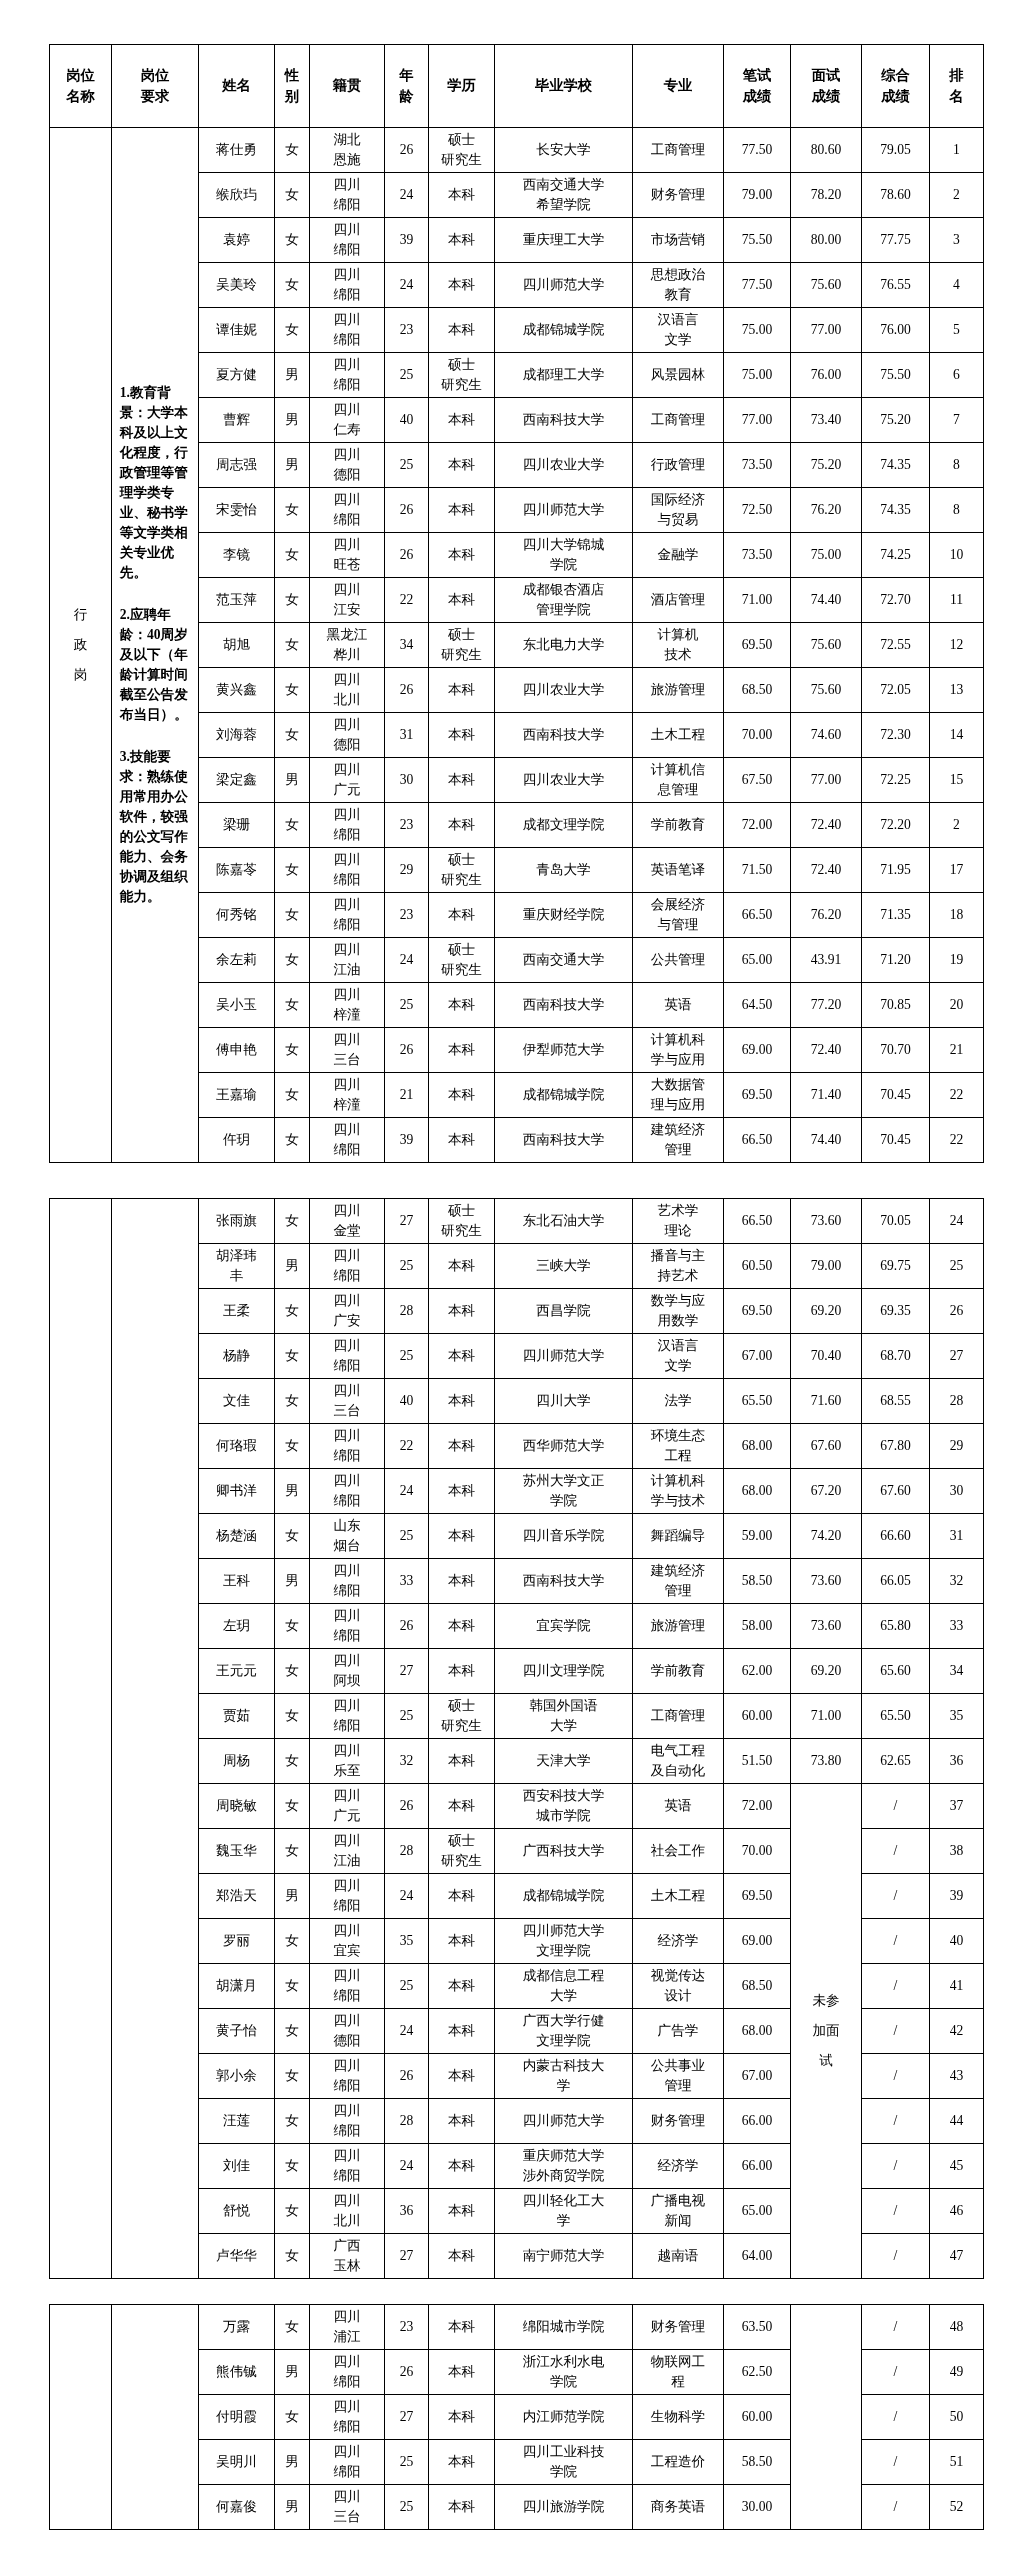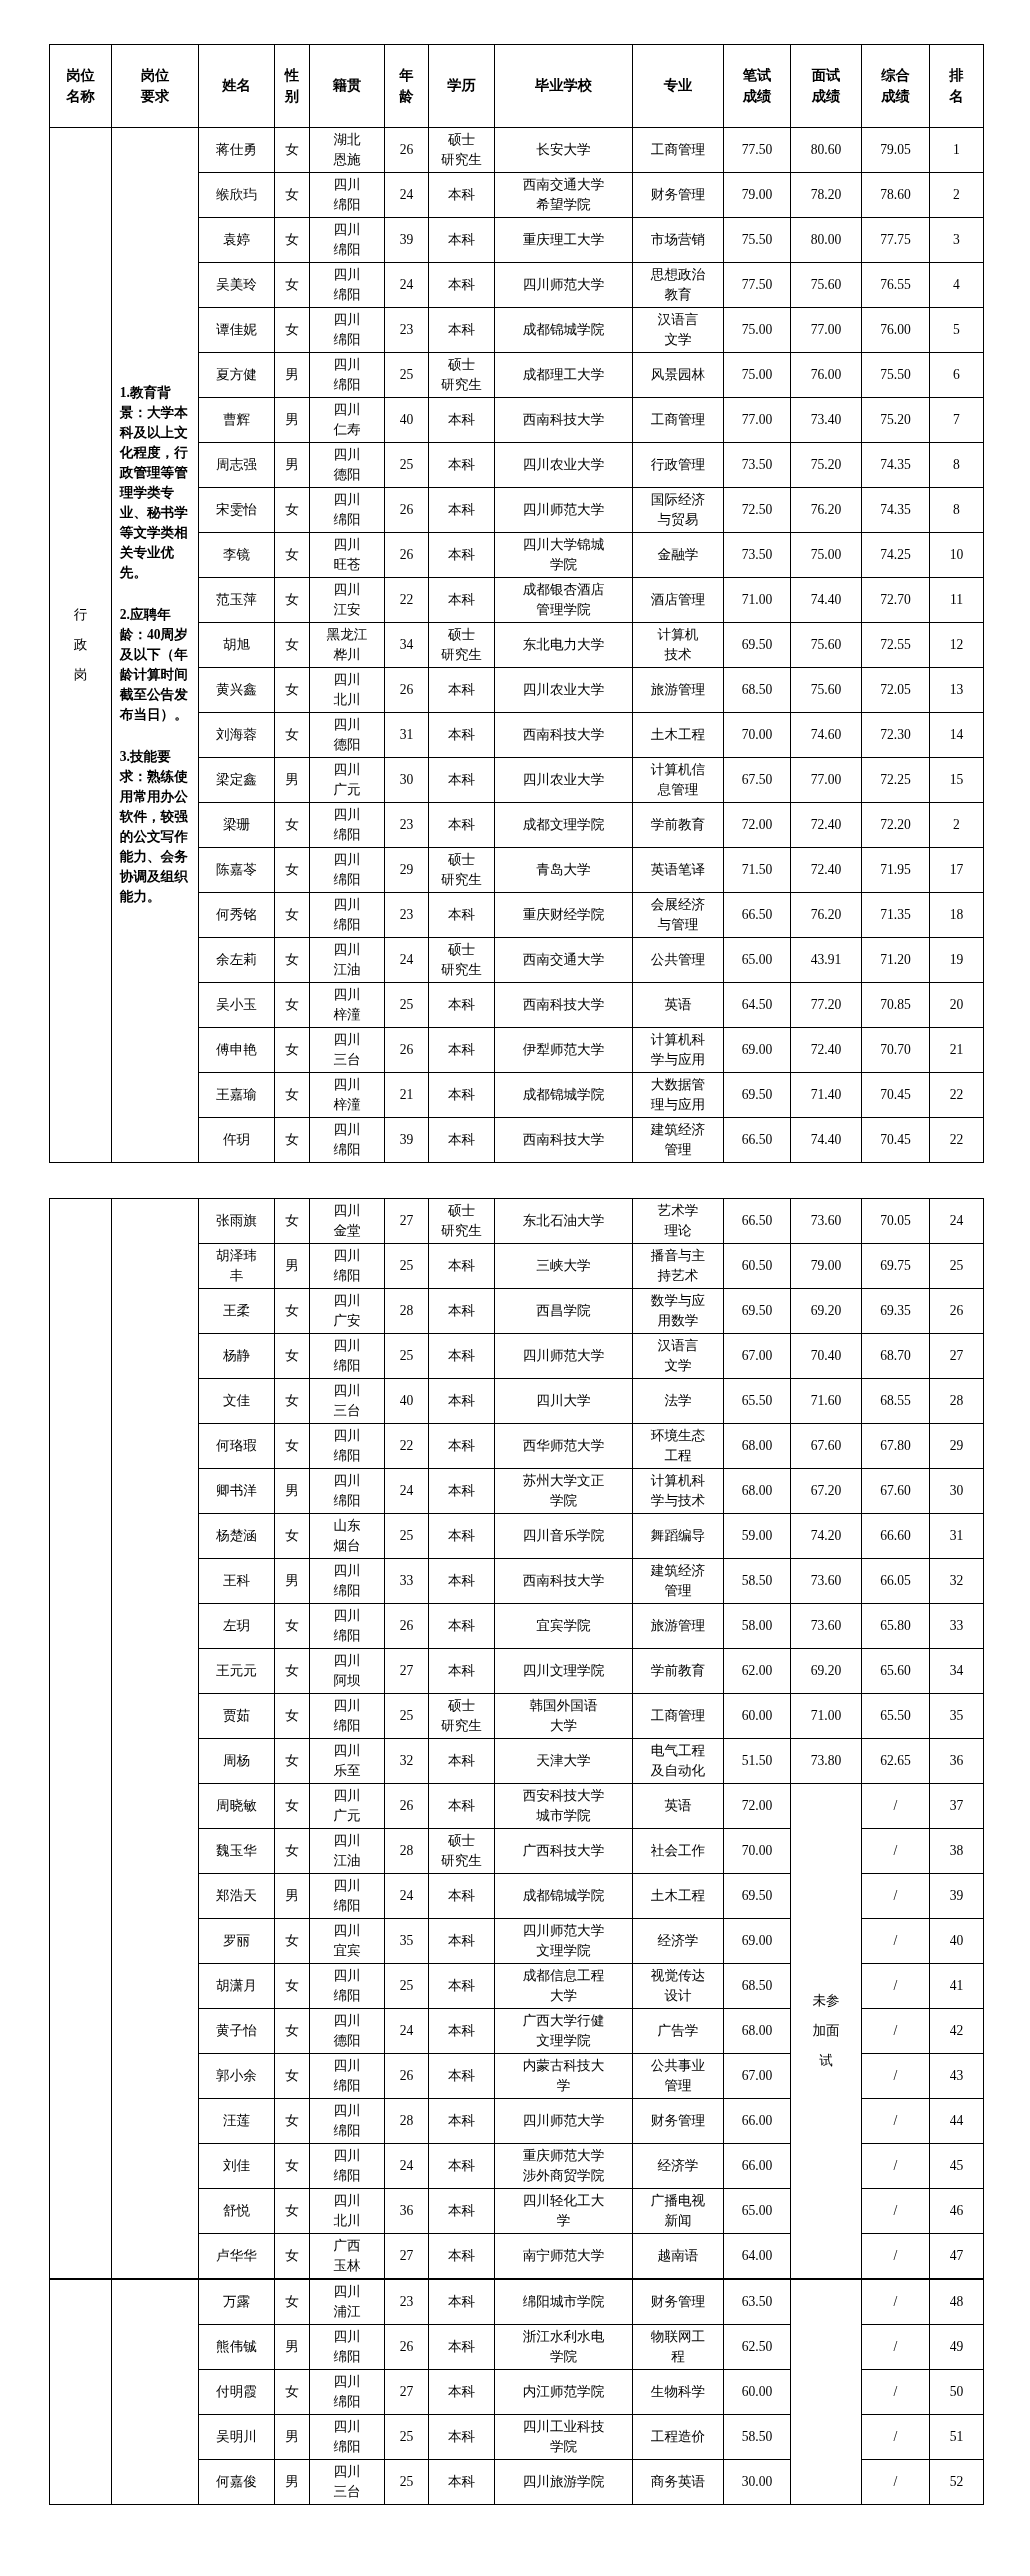--- a/index.html
+++ b/index.html
@@ -8,21 +8,21 @@
     font-family:"Liberation Serif","DejaVu Serif",serif;
     overflow:hidden;position:relative;
   }
   table.roster{
     border-collapse:collapse;table-layout:fixed;
     width:933px;margin-left:49px;
     border:1.9px solid #000;
   }
   table.t1{margin-top:44px;}
   table.t2{margin-top:35px;}
-  table.t3{}
+  table.t3{margin-top:25px;}
   th,td{
     border:1.3px solid #000;
     text-align:center;vertical-align:middle;
     font-size:13.6px;line-height:20px;
     padding:1.3px 2.6px;
     white-space:pre-line;
     overflow:hidden;
   }
   thead tr{height:83px;}
   tbody tr{height:45px;}

